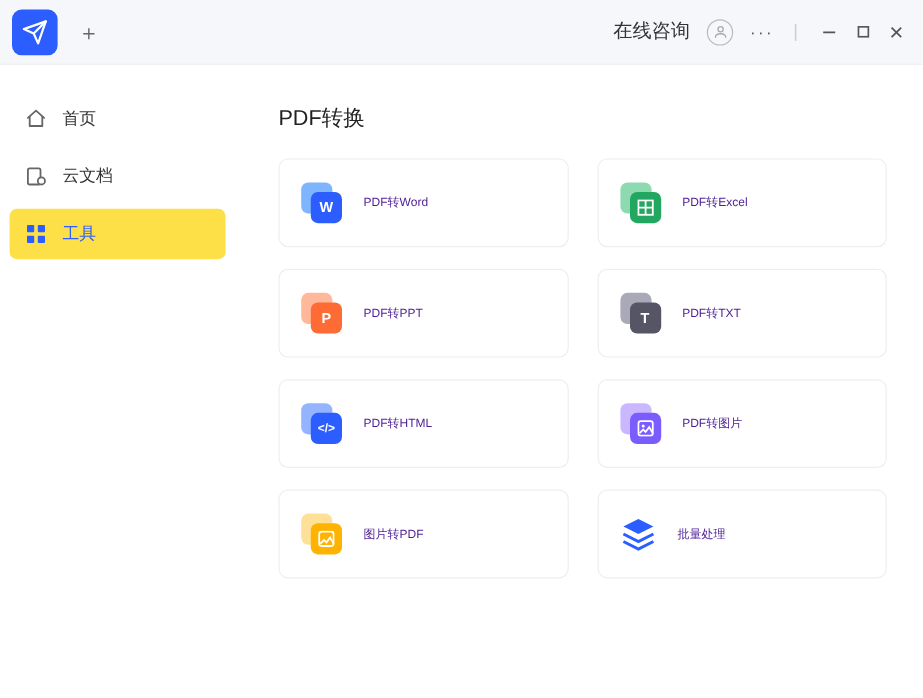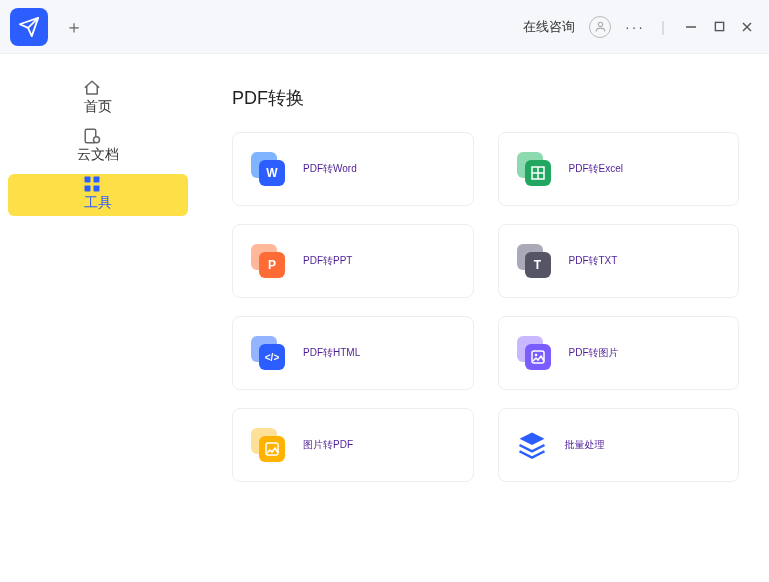--- a/index.html
+++ b/index.html
@@ -3,30 +3,30 @@
   <meta charset="utf-8">
   <style>
     * { margin: 0; padding: 0; box-sizing: border-box; font-family: "Microsoft YaHei", -apple-system, sans-serif; }
     body { width: 769px; height: 582px; background: #fff; overflow: hidden; display: flex; flex-direction: column; }
     
     .titlebar { height: 54px; display: flex; align-items: center; padding: 0 8px 0 0; background: #f5f7fb; border-bottom: 1px solid #eef0f4; }
     .app-icon { width: 38px; height: 38px; background: #2b5dff; border-radius: 8px; margin: 8px 10px; display: flex; align-items: center; justify-content: center; }
     .app-icon svg { width: 22px; height: 22px; }
     .plus-tab { width: 32px; height: 32px; display: flex; align-items: center; justify-content: center; color: #666; font-size: 18px; cursor: pointer; }
     .titlebar-spacer { flex: 1; }
-    .online-consult { font-size: 13px; color: #333; margin-right: 14px; cursor: pointer; }
+    .online-consult { font-size: 16px; color: #333; margin-right: 14px; cursor: pointer; }
     .avatar { width: 22px; height: 22px; border-radius: 50%; border: 1.5px solid #bbb; margin-right: 10px; display: flex; align-items: center; justify-content: center; }
     .avatar svg { width: 13px; height: 13px; }
     .win-ctrl { width: 28px; height: 28px; display: flex; align-items: center; justify-content: center; color: #555; cursor: pointer; font-size: 15px; }
     .more-dots { letter-spacing: 2px; font-size: 14px; }
     
     .body-row { flex: 1; display: flex; overflow: hidden; }
     
     .sidebar { width: 196px; padding: 24px 8px 0 8px; background: #fff; }
-    .side-item { height: 42px; display: flex; align-items: center; padding: 0 12px; border-radius: 6px; cursor: pointer; margin-bottom: 6px; font-size: 14px; color: #333; flex-direction: column; }
+    .side-item { height: 42px; display: flex; align-items: center; padding: 0 12px; border-radius: 6px; cursor: pointer; margin-bottom: 6px; font-size: 14px; color: #333; }
     .side-item.active { background: #fde047; color: #2b5dff; }
     .side-icon { width: 20px; height: 20px; margin-right: 12px; display: flex; align-items: center; justify-content: center; }
     
     .main { flex: 1; padding: 26px 30px 0 36px; overflow-y: auto; }
     .section-title { font-size: 18px; font-weight: 400; color: #222; margin-bottom: 22px; margin-top: 6px; }
     .grid { display: grid; grid-template-columns: 1fr 1fr; gap: 18px 24px; margin-bottom: 36px; }
     .card { height: 74px; border: 1px solid #eceef3; border-radius: 8px; display: flex; align-items: center; padding: 0 18px; cursor: pointer; background: #fff; }
     .card-icon { width: 34px; height: 34px; margin-right: 18px; position: relative; }
     .card-label { font-size: 10px; color: #4c1d95; font-weight: 500; }
     

